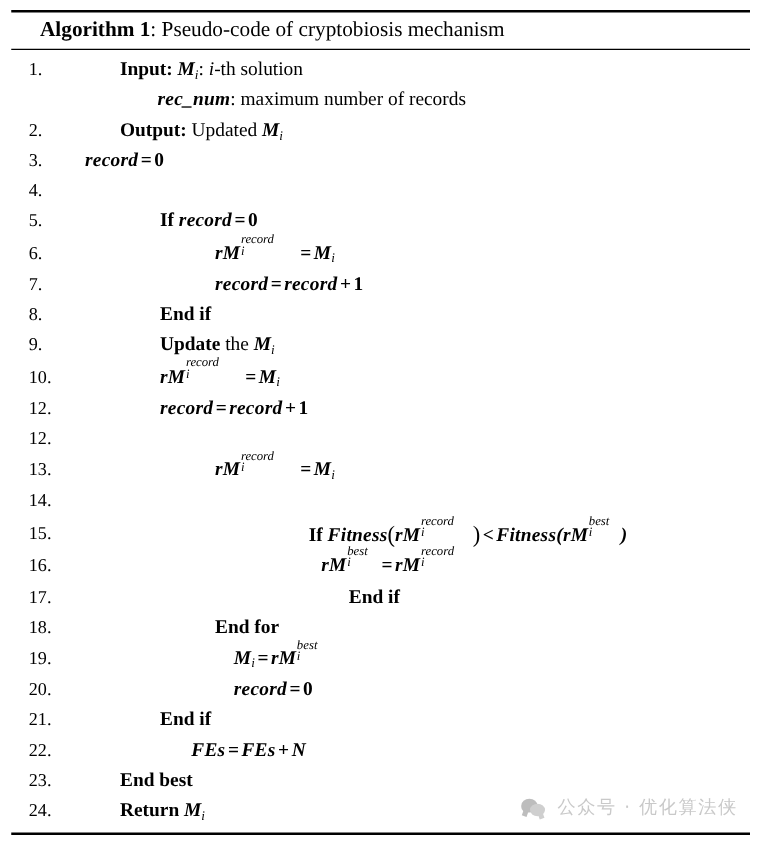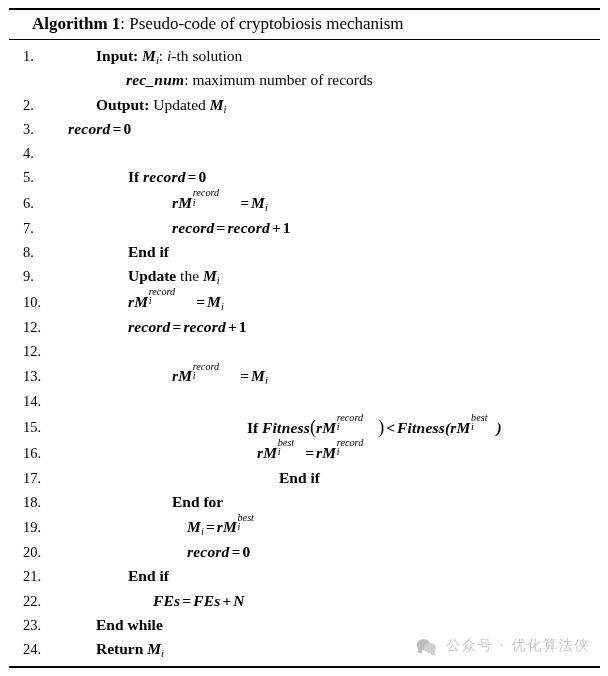--- a/index.html
+++ b/index.html
@@ -337,21 +337,21 @@
       <span class="code i2"><span class="mb">End if</span></span>
     </div>
 
     <div class="line">
       <span class="ln">22.</span>
       <span class="code i10"><span class="v">FEs</span><span class="op">=</span><span class="v">FEs</span><span class="op">+</span><span class="v">N</span></span>
     </div>
 
     <div class="line">
       <span class="ln">23.</span>
-      <span class="code i1"><span class="mb">End while</span></span>
+      <span class="code i1"><span class="mb">End best</span></span>
     </div>
 
     <div class="line">
       <span class="ln">24.</span>
       <span class="code i1"><span class="mb">Return</span>&nbsp;<span class="mbi">M</span><sub>i</sub></span>
     </div>
 
   </div>
 
   <div class="rule-thick" style="margin-top:4px"></div>

